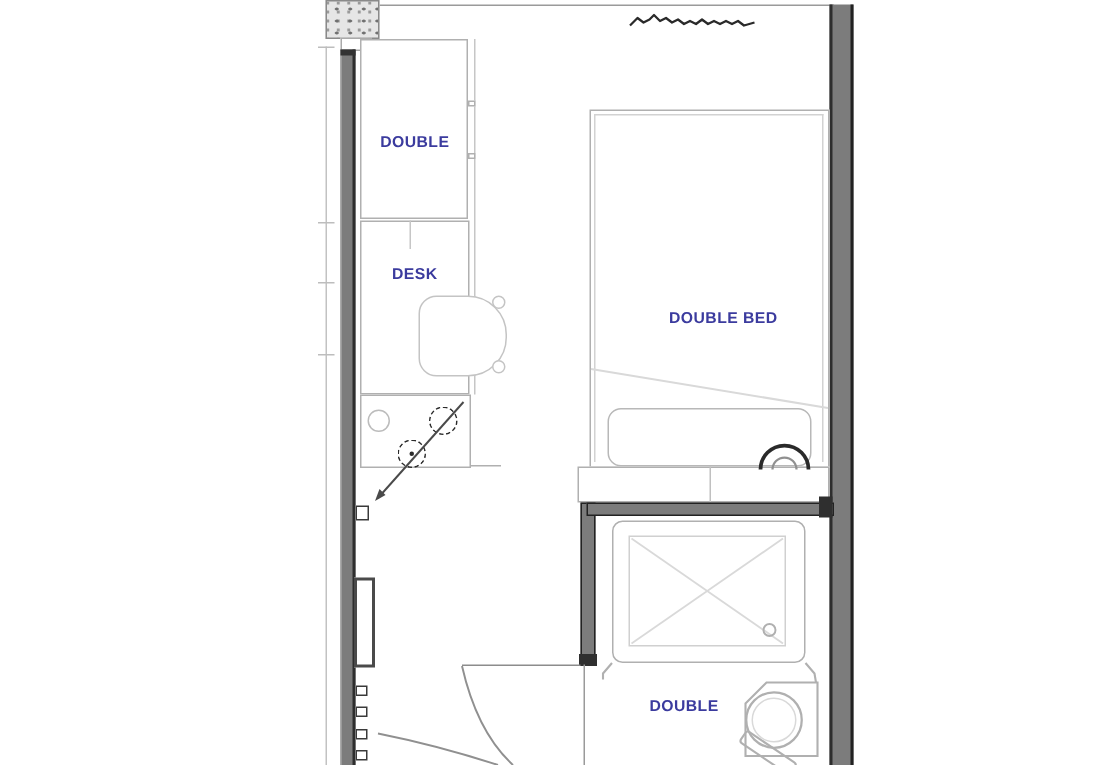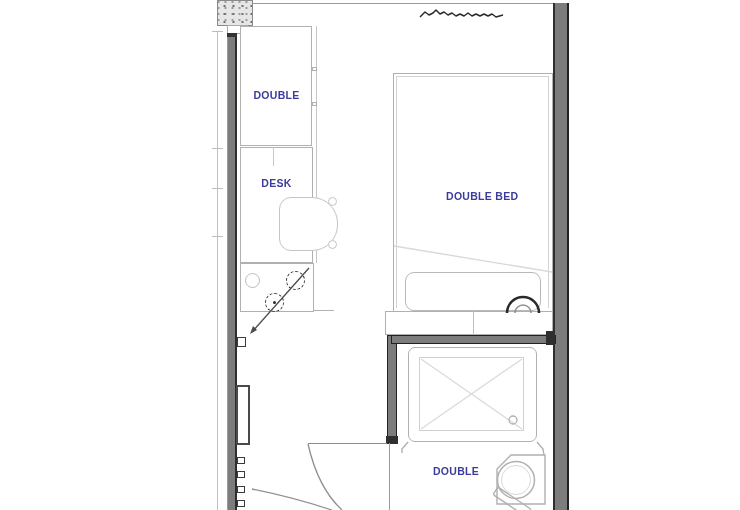--- a/index.html
+++ b/index.html
@@ -146,15 +146,15 @@
     <path class="ln-mid" stroke-width="1.3" d="M252,489 Q292,497 332,510"></path>
 
     <polygon class="ln-light" stroke-width="1.4" fill="#fff" points="511,455 545,455 545,504 497,504 497,469"></polygon>
     <circle class="ln-light" stroke-width="1.5" cx="516" cy="480" r="18.5" fill="#fff"></circle>
     <circle class="ln-xlight" stroke-width="1" cx="516" cy="480" r="14.5" fill="none"></circle>
     <rect class="ln-light" stroke-width="1.4" fill="#fff" x="498" y="487" width="40" height="9" rx="2" transform="rotate(34 498 487)"></rect>
   </svg>
 
   <div class="lbl" style="left:240px;top:89px;width:73px">DOUBLE</div>
   <div class="lbl" style="left:240px;top:177px;width:73px">DESK</div>
-  <div class="lbl" style="left:446px;top:190px;width:70px">DOUBLE BED</div>
+  <div class="lbl" style="left:446px;top:206px;width:70px">DOUBLE BED</div>
   <div class="lbl" style="left:426px;top:465px;width:60px">DOUBLE</div>
 </div>
 
 </body></html>

